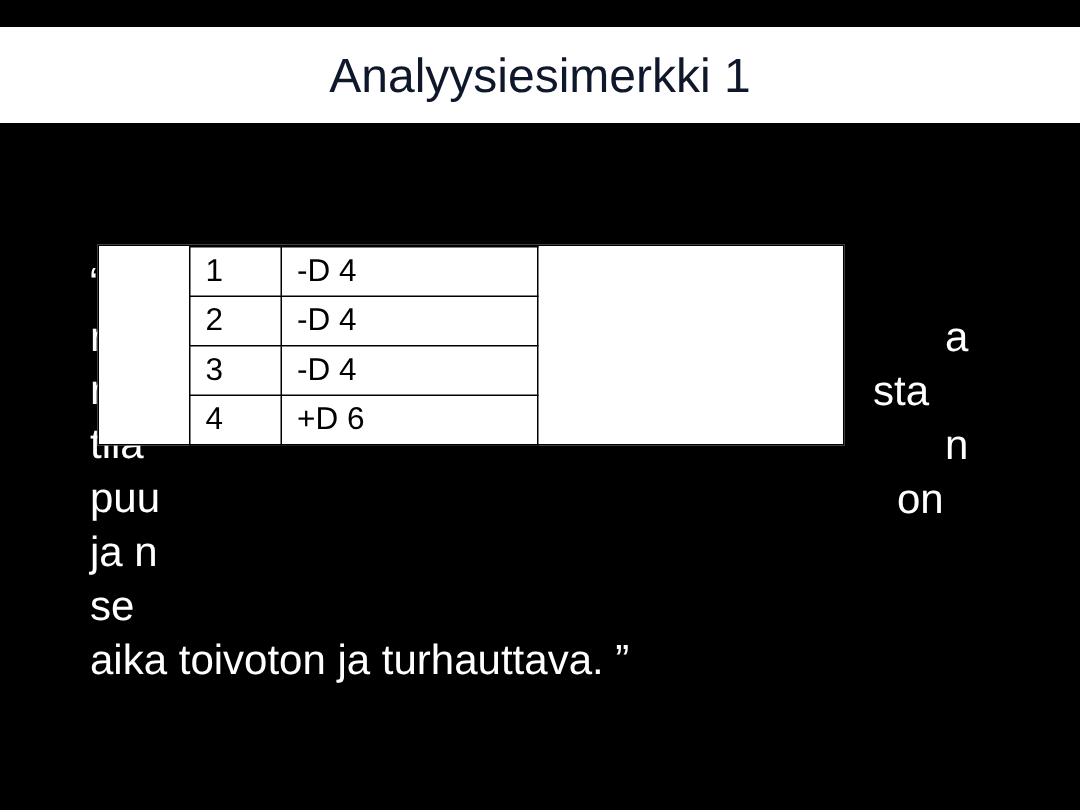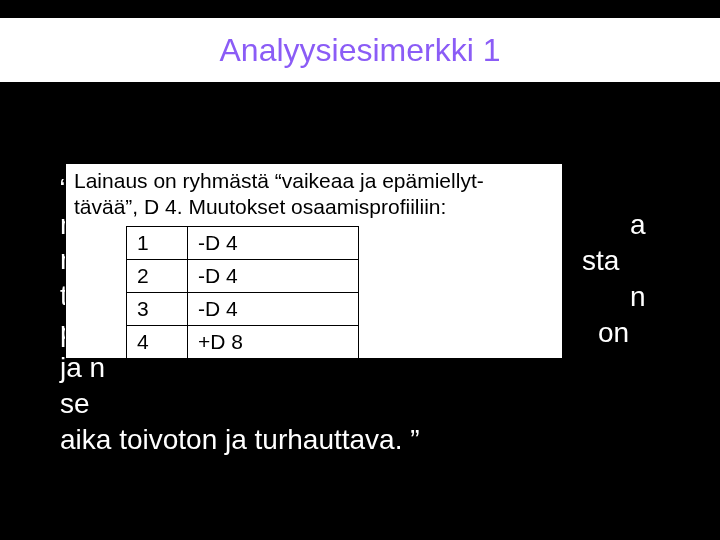--- a/index.html
+++ b/index.html
@@ -7,21 +7,21 @@
     padding: 0;
     width: 720px;
     height: 540px;
     background: #000;
     font-family: Arial, Helvetica, sans-serif;
     overflow: hidden;
     position: relative;
   }
   .title-bar {
     background: #fff;
-    color: #8b5cf6;
+    color: #0f172a;
     position: absolute;
     left: 0;
     right: 0;
     top: 18px;
     height: 64px;
     display: flex;
     align-items: center;
     justify-content: center;
     font-size: 32px;
   }
@@ -80,37 +80,33 @@
 ja n
 se
 aika toivoton ja turhauttava. ”</span>
   <span style="position:absolute; left:570px; top:72px;">a</span>
   <span style="position:absolute; left:522px; top:108px;">sta</span>
   <span style="position:absolute; left:570px; top:144px;">n</span>
   <span style="position:absolute; left:538px; top:180px;">on</span>
 </div>
 
 <div class="overlay-box">
-  <div class="overlay-caption">
-    <span>Lainaus on ryhmästä “vaikeaa ja epämiellyt-</span><br>
-    <span>tävää”, D 4. Muutokset osaamisprofiiliin:</span>
-  </div>
   <table class="overlay-table">
     <tbody>
         <tr>
       <td>1</td>
       <td class="col2">-D 4</td>
     </tr>
     <tr>
       <td>2</td>
       <td class="col2">-D 4</td>
     </tr>
     <tr>
       <td>3</td>
       <td class="col2">-D 4</td>
     </tr>
     <tr>
       <td>4</td>
-      <td class="col2">+D 8</td>
+      <td class="col2">+D 6</td>
     </tr>
   </tbody>
     </table>
 </div>
 
 </body></html>

